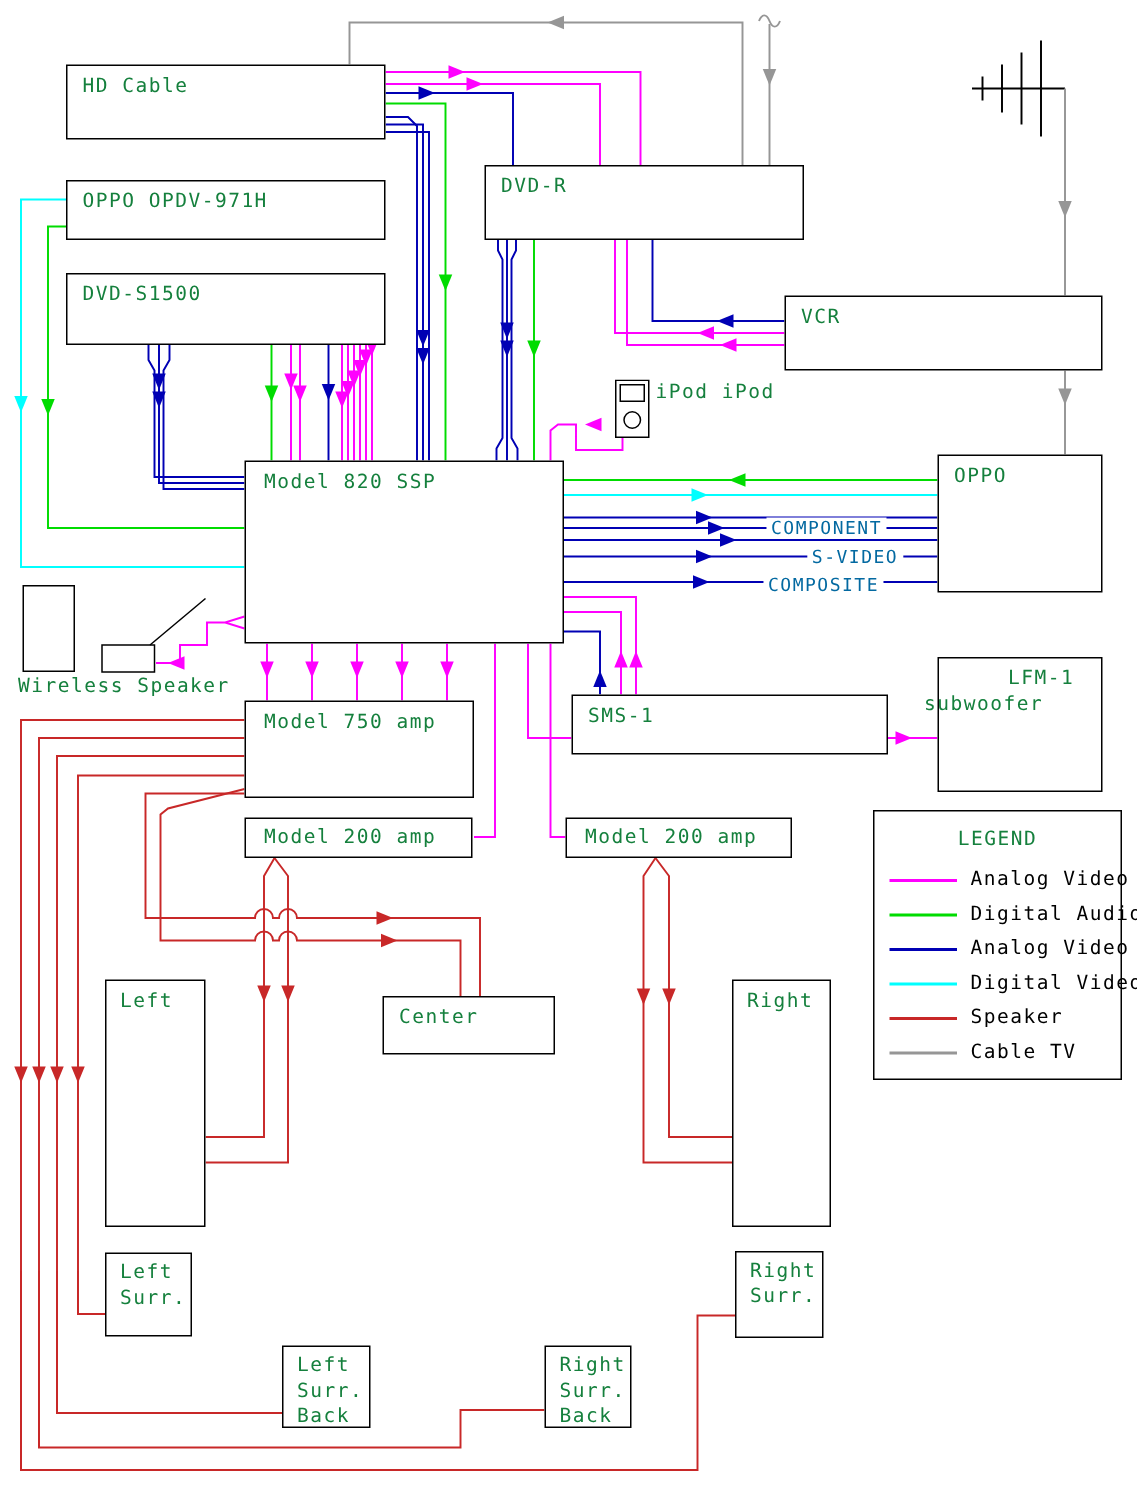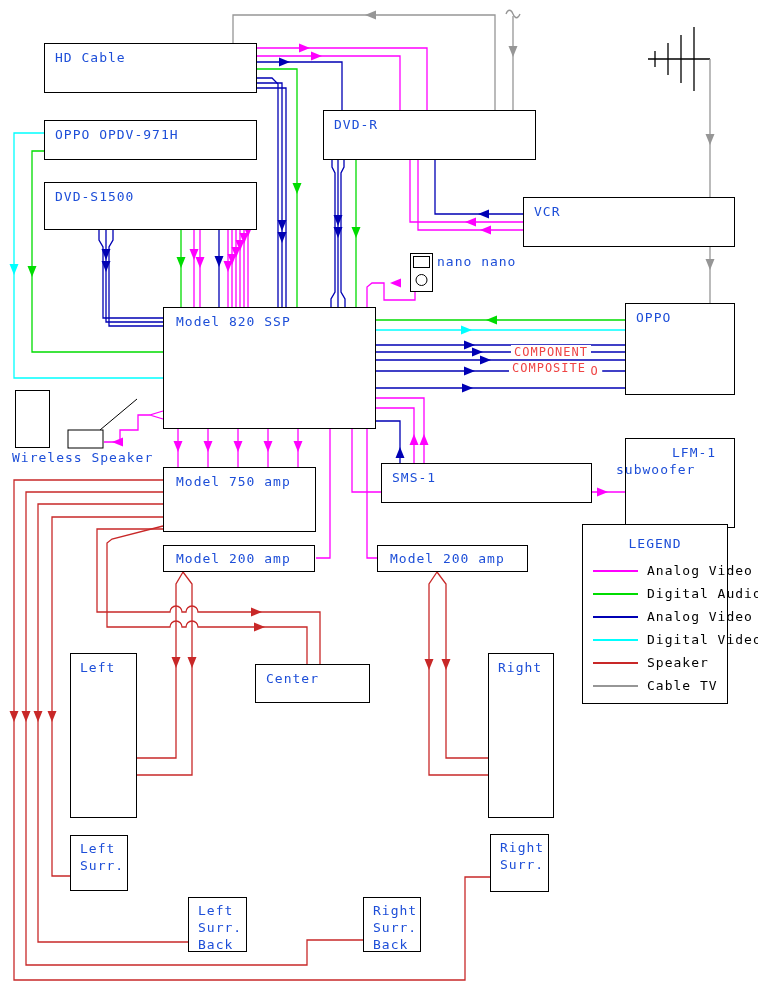--- a/index.html
+++ b/index.html
@@ -1,22 +1,22 @@
 <!DOCTYPE html>
 <html style="--aa: #FF00FF; --da: #00DC00; --av: #0000B4; --dv: #00FFFF; --sp: #C82828; --tv: #969696;"><head>
 <meta charset="utf-8">
 <style>
   html,body{margin:0;padding:0;background:#fff;}
   #stage{position:relative;width:758px;height:995px;background:#fff;overflow:hidden;
          font-family:"DejaVu Sans Mono",monospace;}
   #wires{position:absolute;left:0;top:0;z-index:1;}
   .bx{position:absolute;border:1px solid #000;background:#fff;box-sizing:border-box;z-index:2;}
   .lb{position:absolute;font:13px "DejaVu Sans Mono",monospace;letter-spacing:1px;
-      white-space:pre;color:#1d4ed8;z-index:3;}
-  .wl{position:absolute;font:12px "DejaVu Sans Mono",monospace;letter-spacing:1px;color:#ef4444;
+      white-space:pre;color:#15803d;z-index:3;}
+  .wl{position:absolute;font:12px "DejaVu Sans Mono",monospace;letter-spacing:1px;color:#0369a1;
       background:#fff;padding:0 3px;transform:translate(-50%,-50%);z-index:3;text-align:center;}
   .ic{position:absolute;z-index:2;}
   
   .aa{stroke:var(--aa);} .da{stroke:var(--da);} .av{stroke:var(--av);}
   .dv{stroke:var(--dv);} .sp{stroke:var(--sp);} .tv{stroke:var(--tv);}
   .blk{stroke:#000;}
   .aa-f{fill:var(--aa);} .da-f{fill:var(--da);} .av-f{fill:var(--av);}
   .dv-f{fill:var(--dv);} .sp-f{fill:var(--sp);} .tv-f{fill:var(--tv);}
   g.wire path, g.wire line{fill:none;stroke-width:1.3;}
   
@@ -250,28 +250,28 @@
   <div class="lb" style="left:80px;top:841px">Left</div>
   <div class="lb" style="left:80px;top:858px">Surr.</div>
   <div class="lb" style="left:500px;top:840px">Right</div>
   <div class="lb" style="left:500px;top:857px">Surr.</div>
   <div class="lb" style="left:198px;top:903px">Left</div>
   <div class="lb" style="left:198px;top:920px">Surr.</div>
   <div class="lb" style="left:198px;top:937px">Back</div>
   <div class="lb" style="left:373px;top:903px">Right</div>
   <div class="lb" style="left:373px;top:920px">Surr.</div>
   <div class="lb" style="left:373px;top:937px">Back</div>
-  <div class="lb" style="left:437px;top:254px">nano nano</div>
+  <div class="lb" style="left:437px;top:254px">iPod iPod</div>
   <div class="lb" style="left:12px;top:450px">Wireless Speaker</div>
 
   <div class="wl" style="left:551px;top:352px">COMPONENT</div>
   <div class="wl" style="left:570px;top:371px">S-VIDEO</div>
-  <div class="wl" style="left:549px;top:368px">COMPOSITE</div>
-
-  <div class="bx" style="left:582px;top:524px;width:146px;height:180px">
+  <div class="wl" style="left:549px;top:390px">COMPOSITE</div>
+
+  <div class="bx" style="left:582px;top:540px;width:166px;height:180px">
     <div class="lb" style="left:50%;top:11px;transform:translateX(-50%)">LEGEND</div>
     <div class="lg-row" style="top:46px">
       <div class="sw sw-aa"></div>
       <div class="lg-lb">Analog Video</div>
     </div>
     <div class="lg-row" style="top:69px">
       <div class="sw sw-da"></div>
       <div class="lg-lb">Digital Audio</div>
     </div>
     <div class="lg-row" style="top:92px">

